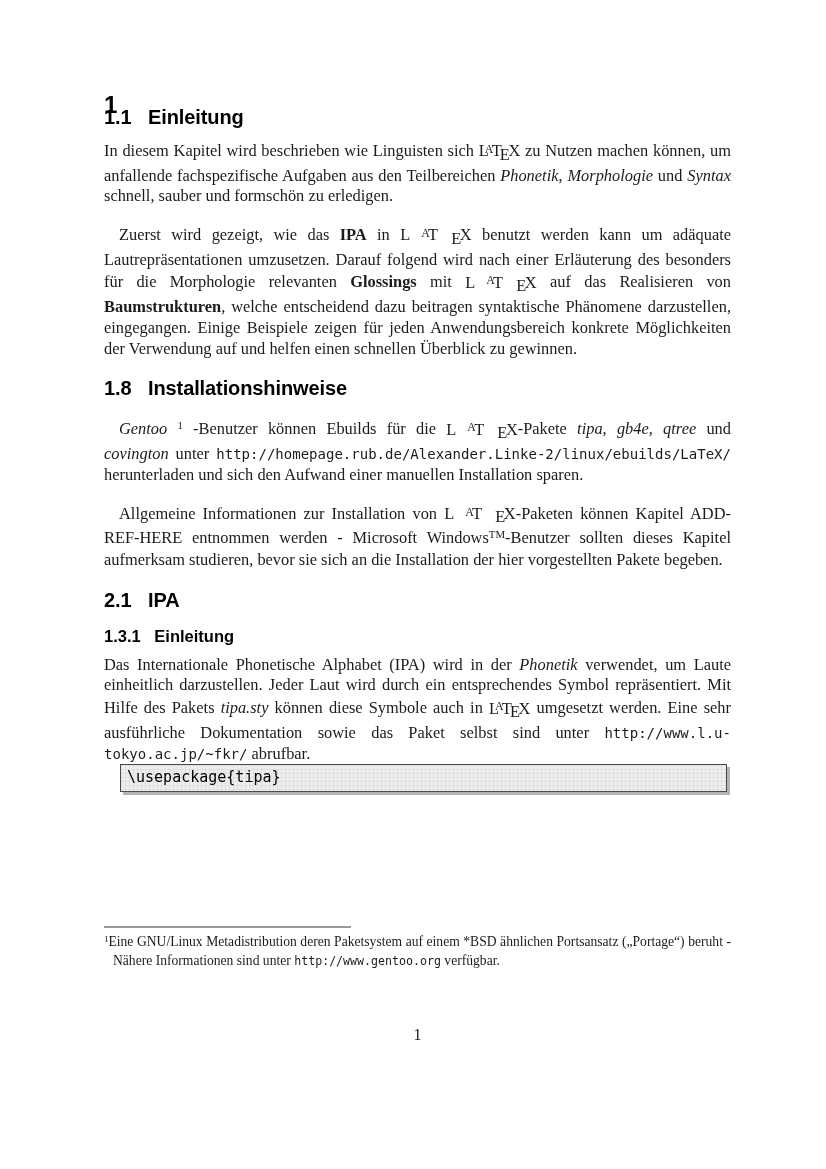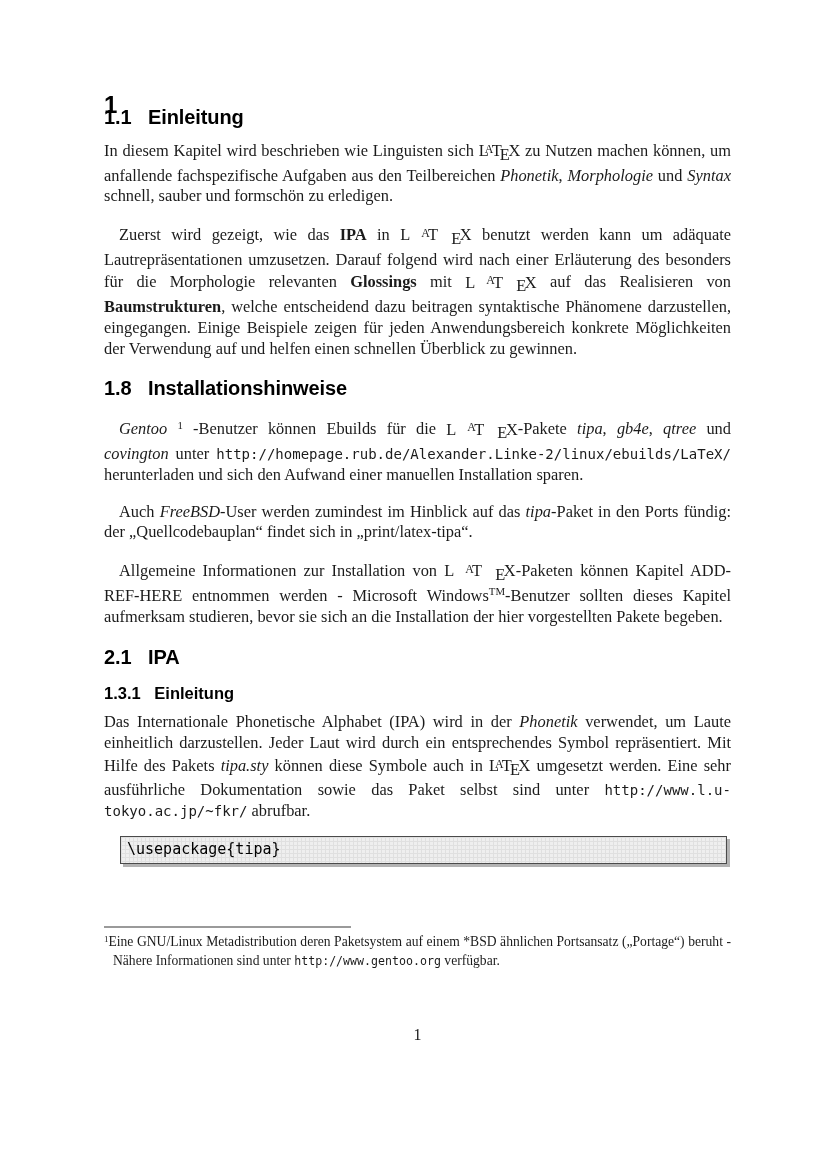--- a/index.html
+++ b/index.html
@@ -55,21 +55,21 @@
   .justify { text-align: justify; }
   .indent { text-indent: 15px; margin-top: 16px; }
   .r-i { font-style: italic; }
   .r-b { font-weight: bold; }
   .r-tt { font-family: "DejaVu Sans Mono", "Liberation Mono", monospace; font-size: 0.855em; }
   .r-sup { font-size: 66%; position: relative; top: -0.5em; }
   .latex { white-space: nowrap; }
   .latex .lA { display: inline-block; font-size: 0.72em; vertical-align: 0.28em; margin-left: -0.34em; margin-right: -0.14em; }
   .latex .lE { display: inline-block; vertical-align: -0.21em; margin-left: -0.11em; margin-right: -0.09em; }
   .codebox {
-    margin: 14px 4px 0 16px;
+    margin: 0 4px 0 16px;
     background-color: #efefef;
     background-image:
       repeating-linear-gradient(to right, #e0e0e0 0 1px, transparent 1px 4px),
       repeating-linear-gradient(to bottom, #e0e0e0 0 1px, transparent 1px 4px);
     border: 1px solid #4a4a4a;
     box-shadow: 3px 3px 0 #b3b3b3;
     padding: 1px 8px 3px 6px;
   }
   .codebox code {
     font-family: "DejaVu Sans Mono", "Liberation Mono", monospace;
@@ -114,21 +114,20 @@
 
     <p class="justify"><span>In diesem Kapitel wird beschrieben wie Linguisten sich </span><span class="latex">L<span class="lA">A</span>T<span class="lE">E</span>X</span><span> zu Nutzen machen können, um anfallende fachspezifische Aufgaben aus den Teilbereichen </span><span class="r-i">Phonetik</span><span>, </span><span class="r-i">Morphologie</span><span> und </span><span class="r-i">Syntax</span><span> schnell, sauber und formschön zu erledigen.</span></p>
     <p class="justify indent"><span>Zuerst wird gezeigt, wie das </span><span class="r-b">IPA</span><span> in </span><span class="latex">L<span class="lA">A</span>T<span class="lE">E</span>X</span><span> benutzt werden kann um adäquate Lautrepräsentationen umzusetzen. Darauf folgend wird nach einer Erläuterung des besonders für die Morphologie relevanten </span><span class="r-b">Glossings</span><span> mit </span><span class="latex">L<span class="lA">A</span>T<span class="lE">E</span>X</span><span> auf das Realisieren von </span><span class="r-b">Baumstrukturen</span><span>, welche entscheidend dazu beitragen syntaktische Phänomene darzustellen, eingegangen. Einige Beispiele zeigen für jeden Anwendungsbereich konkrete Möglichkeiten der Verwendung auf und helfen einen schnellen Überblick zu gewinnen.</span></p>
 
     <h2>
       <span class="h-num">1.8</span>
       <span>Installationshinweise</span>
     </h2>
 
     <p class="justify indent"><span class="r-i">Gentoo</span><span> </span><span class="r-sup">1</span><span> -Benutzer können Ebuilds für die </span><span class="latex">L<span class="lA">A</span>T<span class="lE">E</span>X</span><span>-Pakete </span><span class="r-i">tipa</span><span>, </span><span class="r-i">gb4e</span><span>, </span><span class="r-i">qtree</span><span> und </span><span class="r-i">covington</span><span> unter </span><span class="r-tt">http://homepage.rub.de/Alexander.Linke-2/linux/ebuilds/LaTeX/</span><span> herunterladen und sich den Aufwand einer manuellen Installation sparen.</span></p>
-    <p class="justify indent"><span>Auch </span><span class="r-i">FreeBSD</span><span>-User werden zumindest im Hinblick auf das </span><span class="r-i">tipa</span><span>-Paket in den Ports fündig: der „Quellcodebauplan“ findet sich in „print/latex-tipa“.</span></p>
     <p class="justify indent"><span>Allgemeine Informationen zur Installation von </span><span class="latex">L<span class="lA">A</span>T<span class="lE">E</span>X</span><span>-Paketen können Kapitel ADD-REF-HERE entnommen werden - Microsoft Windows</span><span class="r-sup">TM</span><span>-Benutzer sollten dieses Kapitel aufmerksam studieren, bevor sie sich an die Installation der hier vorgestellten Pakete begeben.</span></p>
 
     <h2>
       <span class="h-num">2.1</span>
       <span>IPA</span>
     </h2>
 
     <h3>
       <span class="h-num">1.3.1</span>
       <span>Einleitung</span>

